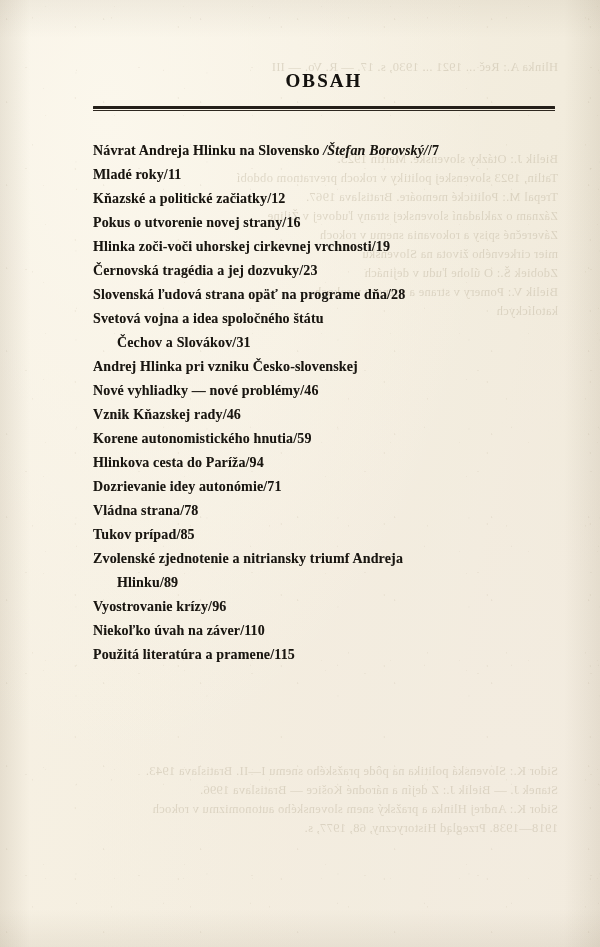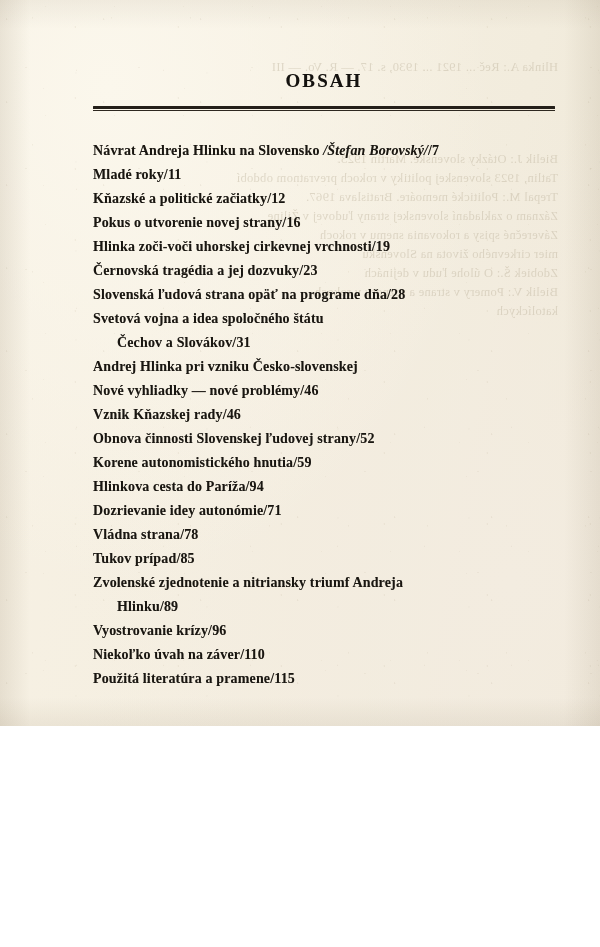--- a/index.html
+++ b/index.html
@@ -4,21 +4,21 @@
 <style>
   html, body {
     margin: 0;
     padding: 0;
     background: #ffffff;
   }
 
   .page {
     position: relative;
     width: 600px;
-    height: 726px;
+    height: 947px;
     overflow: hidden;
     background:
       radial-gradient(ellipse at 18% 12%, #fbf7ec 0%, rgba(251,247,236,0) 55%),
       radial-gradient(ellipse at 85% 80%, #f3ece0 0%, rgba(243,236,224,0) 60%),
       linear-gradient(100deg, #f7f1e4 0%, #f5efe1 40%, #f2ecdd 75%, #efe8d8 100%);
     font-family: "Liberation Serif", "DejaVu Serif", serif;
     color: #1d1a16;
   }
 
   
@@ -172,21 +172,20 @@
         <div class="toc-entry">Kňazské a politické začiatky/12</div>
         <div class="toc-entry">Pokus o utvorenie novej strany/16</div>
         <div class="toc-entry">Hlinka zoči-voči uhorskej cirkevnej vrchnosti/19</div>
         <div class="toc-entry">Černovská tragédia a jej dozvuky/23</div>
         <div class="toc-entry">Slovenská ľudová strana opäť na programe dňa/28</div>
         <div class="toc-entry">Svetová vojna a idea spoločného štátu</div>
         <div class="toc-cont">Čechov a Slovákov/31</div>
         <div class="toc-entry">Andrej Hlinka pri vzniku Česko-slovenskej</div>
         <div class="toc-entry">Nové vyhliadky — nové problémy/46</div>
         <div class="toc-entry">Vznik Kňazskej rady/46</div>
-        <div class="toc-entry">Obnova činnosti Slovenskej ľudovej strany/52</div>
         <div class="toc-entry">Korene autonomistického hnutia/59</div>
         <div class="toc-entry">Hlinkova cesta do Paríža/94</div>
         <div class="toc-entry">Dozrievanie idey autonómie/71</div>
         <div class="toc-entry">Vládna strana/78</div>
         <div class="toc-entry">Tukov prípad/85</div>
         <div class="toc-entry">Zvolenské zjednotenie a nitriansky triumf Andreja</div>
         <div class="toc-cont">Hlinku/89</div>
         <div class="toc-entry">Vyostrovanie krízy/96</div>
         <div class="toc-entry">Niekoľko úvah na záver/110</div>
         <div class="toc-entry">Použitá literatúra a pramene/115</div>

